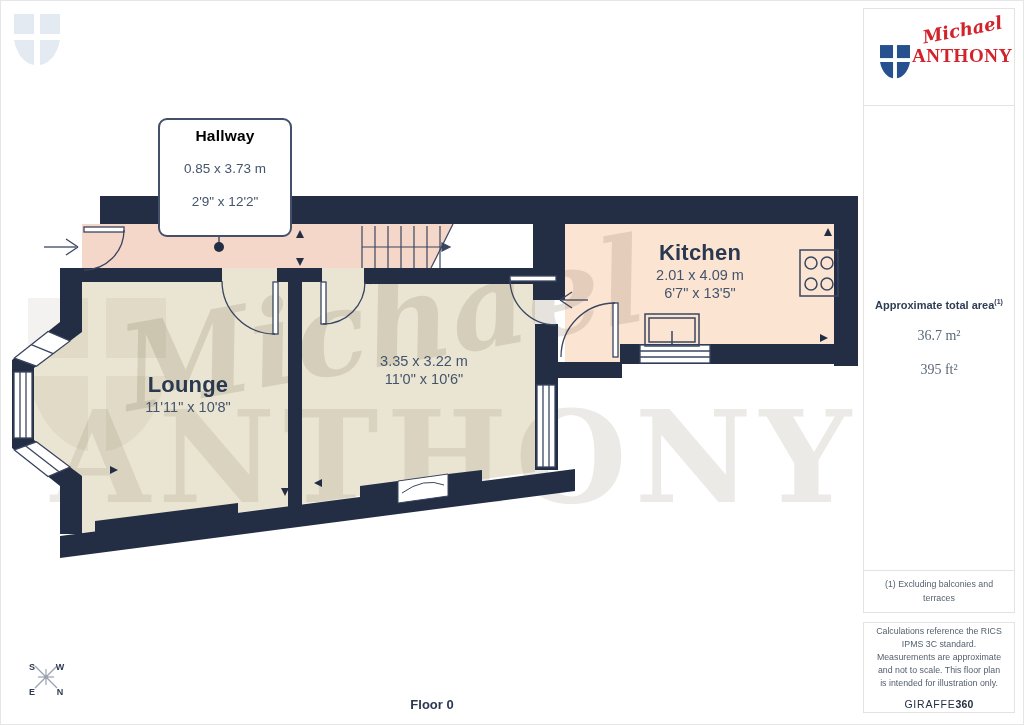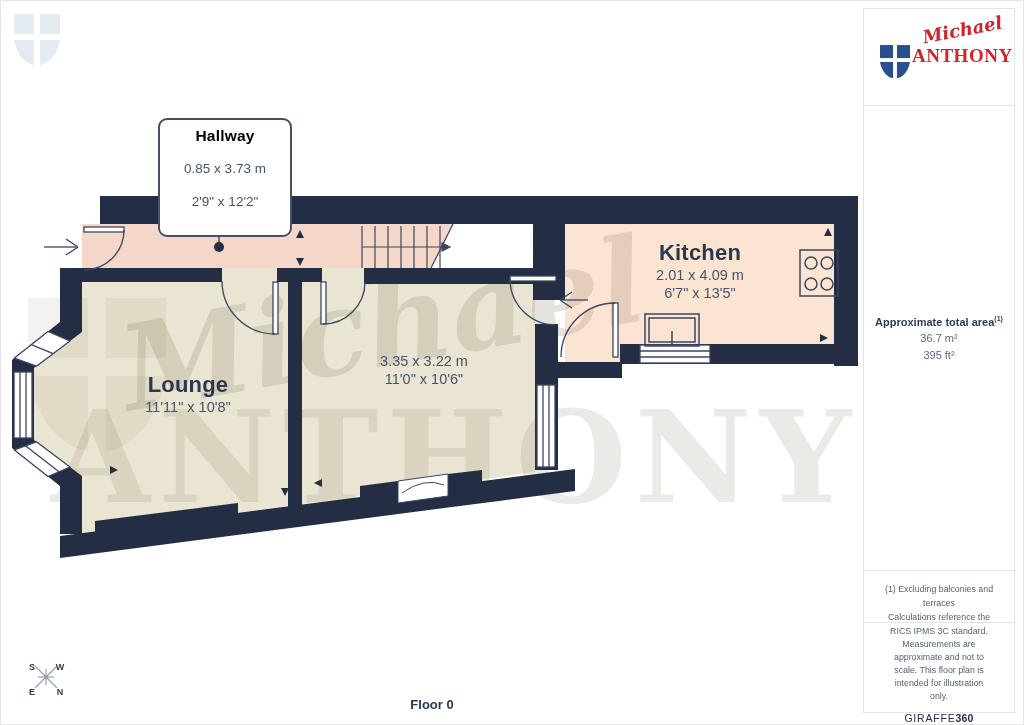--- a/index.html
+++ b/index.html
@@ -15,25 +15,25 @@
            border:2px solid #44506a;border-radius:9px;padding:7px 4px 24px;text-align:center;}
   .callout .room-name{font-size:15.5px;}
   .callout .room-dim{font-size:13.5px;margin-top:16px;}
   .floor-label{position:absolute;left:380px;top:697px;width:104px;text-align:center;
                font-size:13px;font-weight:bold;color:#2a3850;}
 
   
   .side-box{position:absolute;left:863px;width:152px;background:#fff;border:1px solid #e3e3e3;box-sizing:border-box;}
   .box-logo{top:8px;height:98px;}
   .box-area{top:105px;height:466px;display:flex;flex-direction:column;justify-content:center;text-align:center;}
-  .box-note{top:570px;height:53px;display:flex;align-items:center;justify-content:center;text-align:center;padding:14px 10px;}
-  .box-disc{top:622px;height:91px;display:flex;flex-direction:column;align-items:center;justify-content:center;text-align:center;padding:0 22px;}
+  .box-note{top:570px;height:43px;display:flex;align-items:center;justify-content:center;text-align:center;padding:14px 10px;}
+  .box-disc{top:622px;height:91px;display:flex;flex-direction:column;align-items:center;justify-content:center;text-align:center;padding:0 10px;}
   .area-title{font-size:11px;font-weight:bold;color:#2e3d52;}
   .area-title sup{font-size:7px;}
-  .area-val{font-size:11px;color:#5a6878;margin-top:5px;}
+  .area-val{font-size:14px;color:#5a6878;margin-top:18px;font-family:Liberation Serif, serif;}
   .small-gray{font-size:8.8px;color:#55616f;line-height:1.5;}
   .provider{margin-top:8px;font-size:10.5px;color:#232f41;letter-spacing:.8px;}
   .provider b{letter-spacing:.2px;}
 
   
   .logo-wrap{position:relative;width:100%;height:100%;}
   .logo-shield{position:absolute;left:16px;top:36px;}
   .logo-name{position:absolute;left:48px;top:36px;font-family:"Liberation Serif",serif;
              font-weight:bold;font-size:19px;color:#d2232a;letter-spacing:.5px;}
   .logo-script{position:absolute;left:58px;top:10px;font-family:"DejaVu Serif",serif;

